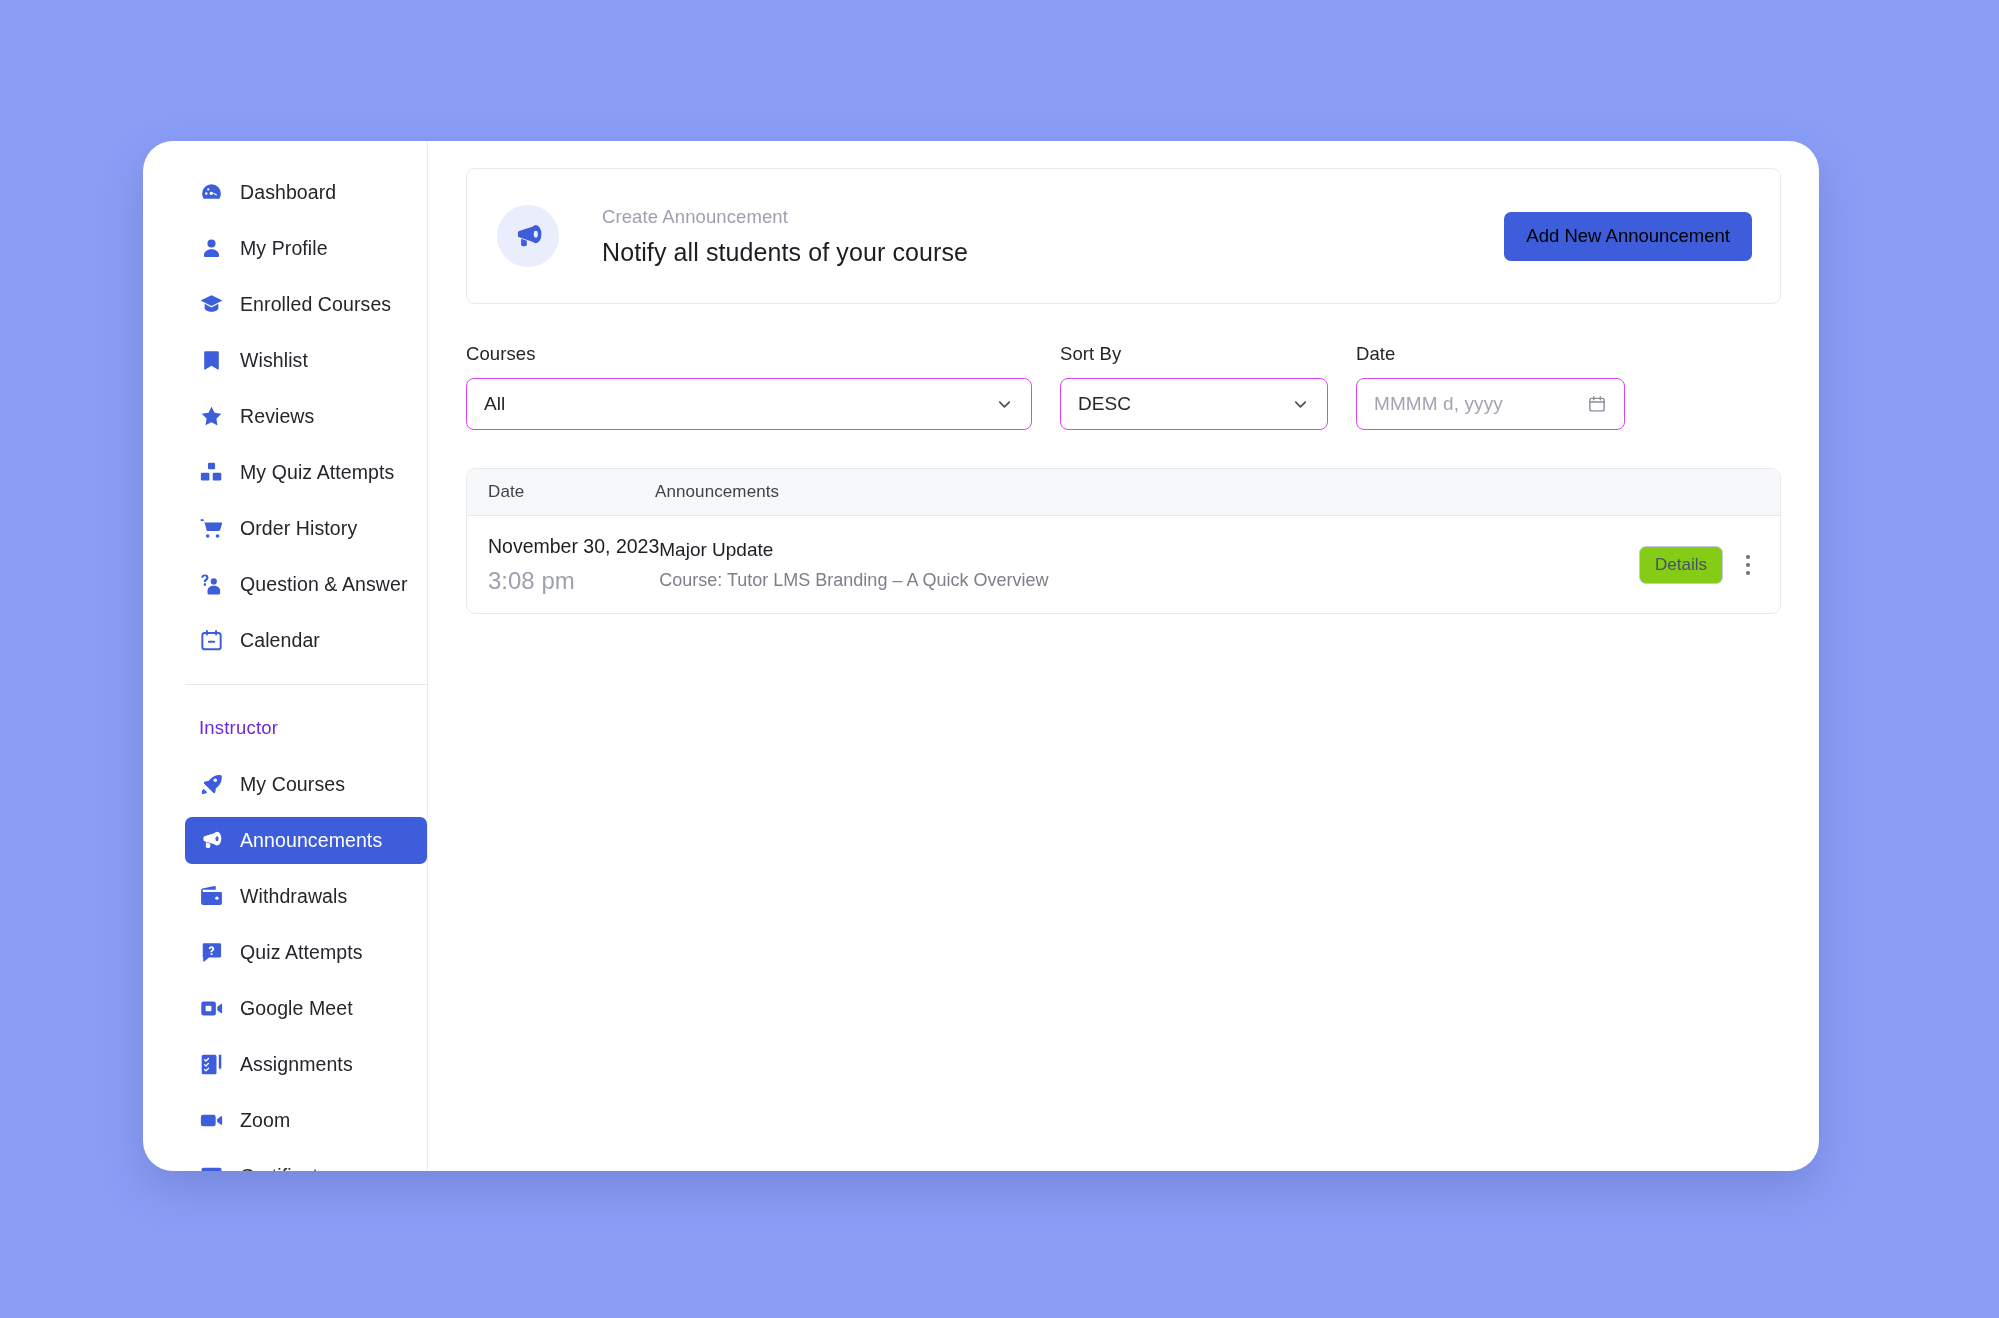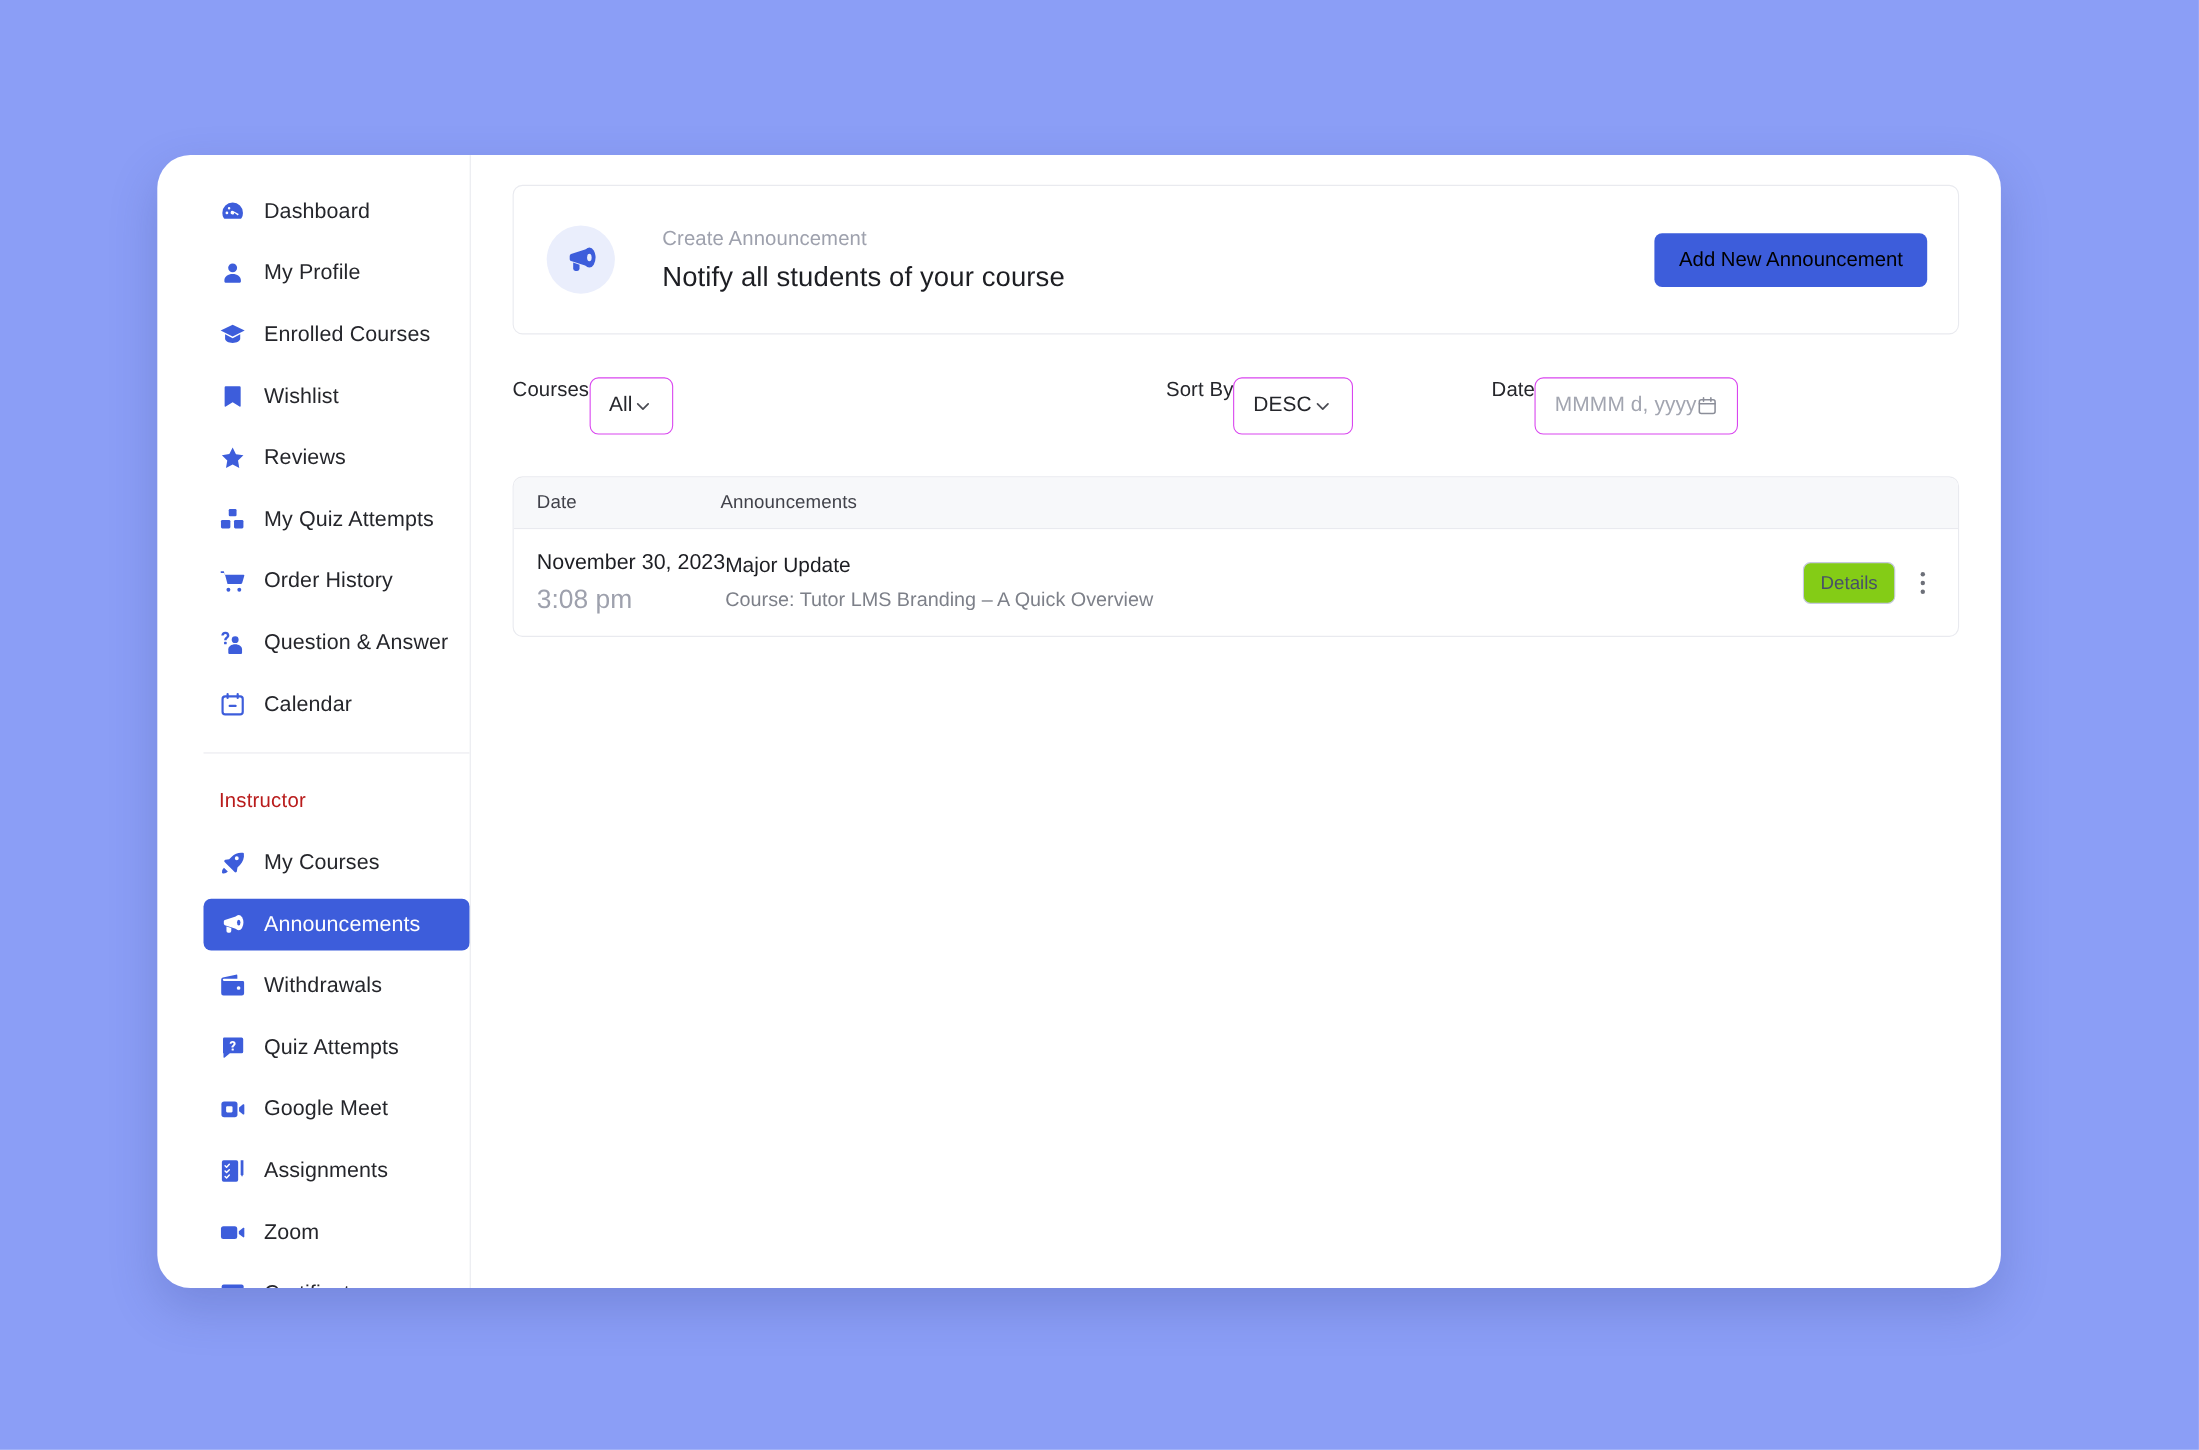--- a/index.html
+++ b/index.html
@@ -76,21 +76,21 @@
   .nav-icon svg { display: block; width: 25px; height: 25px; }
 
   .nav-divider {
     height: 1px;
     background: #e9eaef;
     margin: 20px 0 0 42px;
   }
 
   .group-title {
     font-size: 18.5px;
-    color: #b91c1c;
+    color: #6d28d9;
     margin: 32px 0 22px 56px;
     letter-spacing: .2px;
   }
 
   
   .main {
     flex: 1 1 auto;
     padding: 27px 38px 0 38px;
     overflow: hidden;
   }
@@ -140,21 +140,21 @@
     cursor: pointer;
     white-space: nowrap;
   }
 
   
   .filters {
     display: flex;
     gap: 28px;
     margin-top: 39px;
   }
-  .field { display: flex; flex-direction: row; }
+  .field { display: flex; flex-direction: column; }
   .field-courses { flex: 0 0 566px; }
   .field-sort    { flex: 0 0 268px; }
   .field-date    { flex: 0 0 269px; }
 
   .field-label {
     font-size: 18.5px;
     color: #25262b;
     margin-bottom: 13px;
     letter-spacing: .1px;
   }

